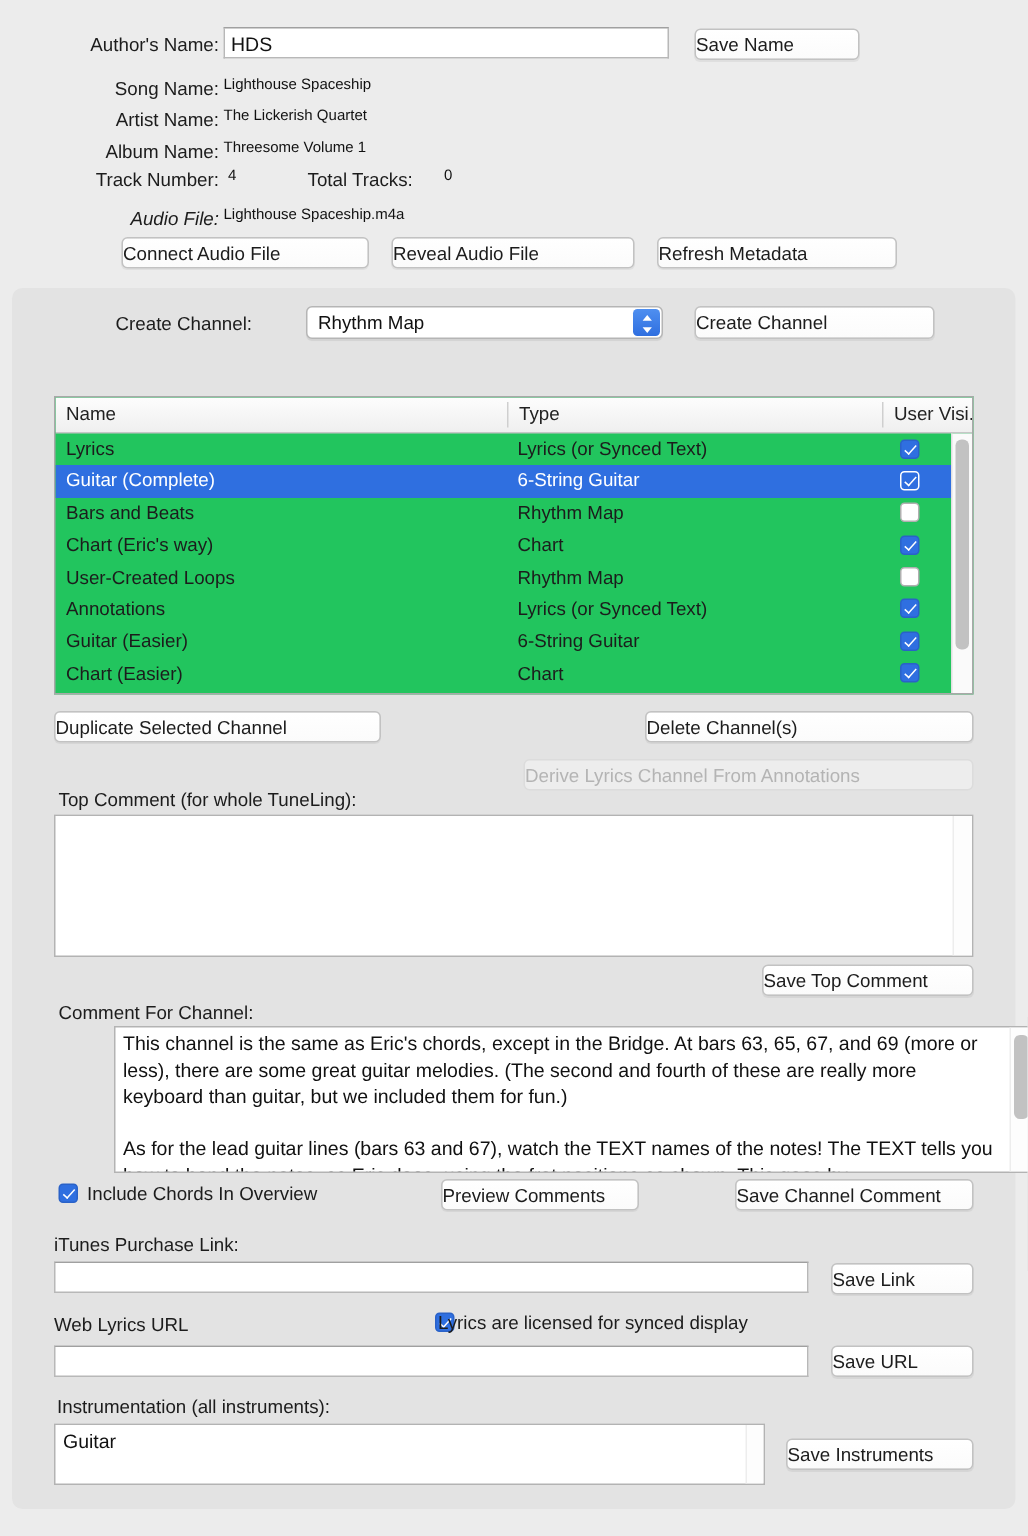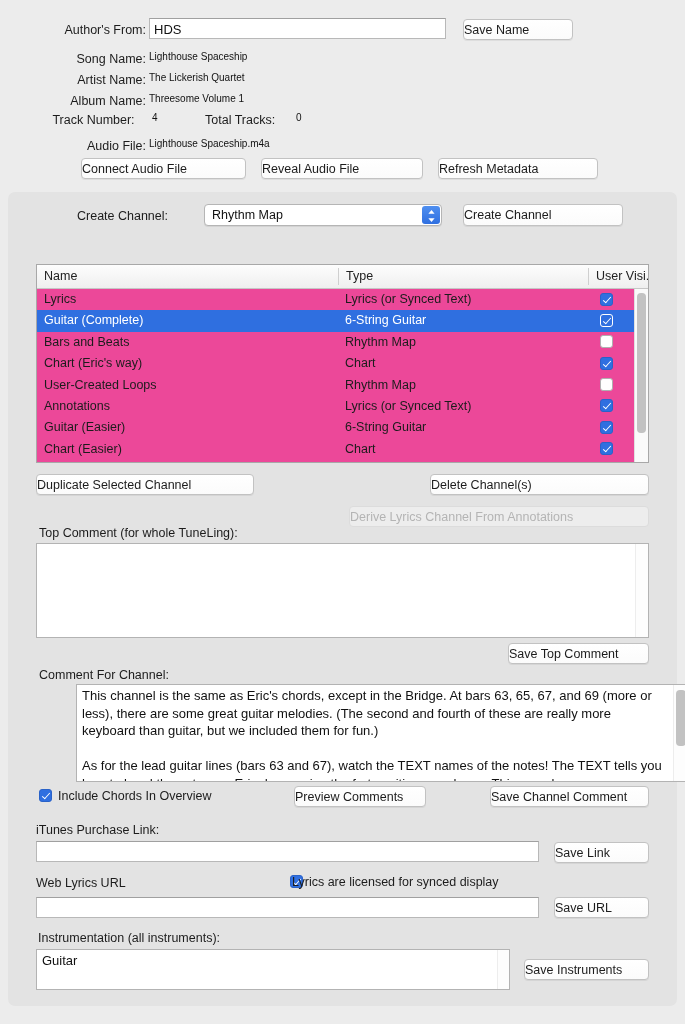--- a/index.html
+++ b/index.html
@@ -92,21 +92,21 @@
     position: absolute; right: 1px; top: 1px; bottom: 1px; width: 18px;
     background: linear-gradient(#4f8ff0, #2f6fe0);
     border-radius: 3px;
   }
   .popup .parrow svg { position: absolute; left: 4px; top: 3px; }
 
   
   #tablewrap {
     position: absolute;
     left: 36px; top: 264px; width: 613px; height: 199px;
-    background: #ec4899;
+    background: #22c55e;
     border: 1px solid #a8a8a8;
     overflow: hidden;
   }
   #thead {
     position: relative; height: 24px;
     background: linear-gradient(#fdfdfd, #efefef);
     border-bottom: 1px solid #c6c6c6;
   }
   #thead .th {
     position: absolute; top: 0; height: 23px; line-height: 23px;
@@ -140,39 +140,39 @@
   }
   .ta p { margin: 0 0 0 0; }
   .ta .gap { height: 17.5px; }
 </style>
 </head>
 <body>
 
 
 
 
-<div class="abs lbl" style="left:41px; top:23px; width:105px; text-align:right;">Author's From:</div>
+<div class="abs lbl" style="left:41px; top:23px; width:105px; text-align:right;">Author's Name:</div>
 <div class="tf abs" style="left:149px; top:18px; width:297px;">HDS</div>
 <div class="btn abs" style="left:463px; top:19px; width:110px;">Save Name</div>
 
 <div class="abs lbl" style="left:41px; top:52px; width:105px; text-align:right;">Song Name:</div>
 <div class="abs val" style="left:149px; top:51px;">Lighthouse Spaceship</div>
 
 <div class="abs lbl" style="left:41px; top:73px; width:105px; text-align:right;">Artist Name:</div>
 <div class="abs val" style="left:149px; top:72px;">The Lickerish Quartet</div>
 
 <div class="abs lbl" style="left:41px; top:94px; width:105px; text-align:right;">Album Name:</div>
 <div class="abs val" style="left:149px; top:93px;">Threesome Volume 1</div>
 
-<div class="abs lbl" style="left:41px; top:113px; width:105px; text-align:center;">Track Number:</div>
+<div class="abs lbl" style="left:41px; top:113px; width:105px; text-align:right;">Track Number:</div>
 <div class="abs val" style="left:152px; top:112px;">4</div>
 <div class="abs lbl" style="left:205px; top:113px;">Total Tracks:</div>
 <div class="abs val" style="left:296px; top:112px;">0</div>
 
-<div class="abs lbl" style="left:41px; top:139px; width:105px; text-align:right;">Audio File:</div>
+<div class="abs lbl" style="left:41px; top:139px; width:105px; text-align:right;font-style:italic;">Audio File:</div>
 <div class="abs val" style="left:149px; top:138px;">Lighthouse Spaceship.m4a</div>
 
 <div class="btn abs" style="left:81px; top:158px; width:165px;">Connect Audio File</div>
 <div class="btn abs" style="left:261px; top:158px; width:162px;">Reveal Audio File</div>
 <div class="btn abs" style="left:438px; top:158px; width:160px;">Refresh Metadata</div>
 
 
 <div id="panel"></div>
 
 

